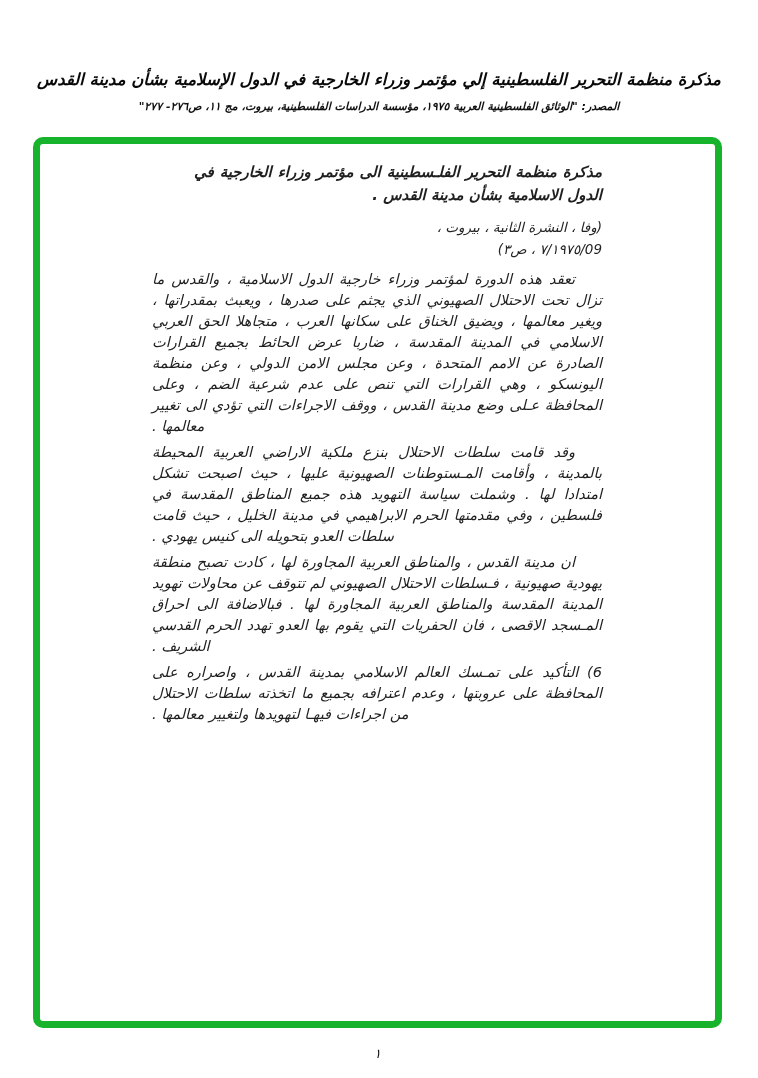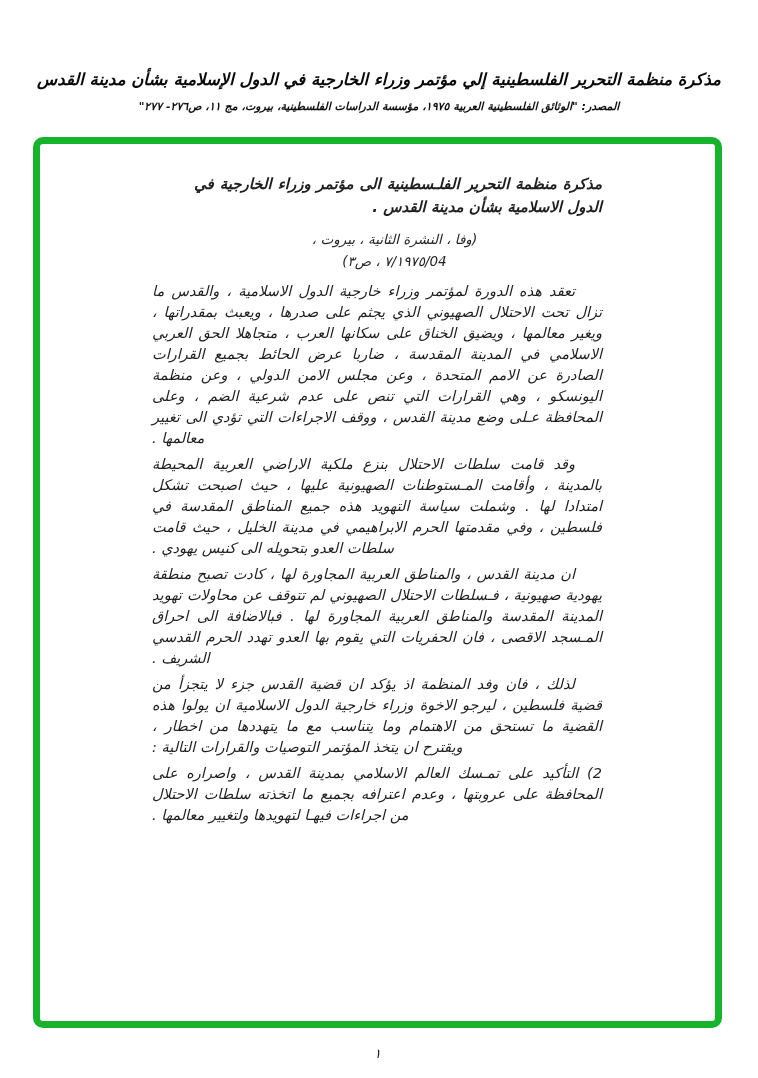--- a/index.html
+++ b/index.html
@@ -47,34 +47,33 @@
 
   
   .doc {
     position: absolute;
     left: 152px; top: 161px;
     width: 450px;
     direction: rtl;
     font-size: 14.5px;
     line-height: 21px;
     color: #1f1f1f;
-    margin-top: 12px;
   }
   .doc-heading {
     width: 408px;            
     font-weight: bold;
     font-size: 15px;
     line-height: 23px;
     text-align: justify;
     text-align-last: right;
     margin: 0 0 9px 0;
   }
   .doc-citation {
     margin: 0 0 9px 35px;    
-    text-align: center;
+    text-align: right;
     font-size: 13.5px;
     line-height: 22px;
     color: #242424;
   }
   .doc p {
     margin: 0 0 5px 0;
     text-align: justify;
     text-align-last: left;   
     text-indent: 27px;       
   }
@@ -100,26 +99,25 @@
   <div class="header-source">المصدر: "الوثائق الفلسطينية العربية ١٩٧٥، مؤسسة الدراسات الفلسطينية، بيروت، مج ١١، ص٢٧٦- ٢٧٧"</div>
 
   <div class="frame" style="border-color: rgb(24, 179, 44);"></div>
 
   <div class="doc">
 
     <div class="doc-heading">مذكرة منظمة التحرير الفلـسطينية الى مؤتمر وزراء الخارجية في الدول الاسلامية بشأن مدينة القدس .</div>
 
     <div class="doc-citation">
       <div>(وفا ، النشرة الثانية ، بيروت ،</div>
-      <div>04/٧/١٩٧٥ ، ص٣)</div>
+      <div>09/٧/١٩٧٥ ، ص٣)</div>
     </div>
 
     <p>تعقد هذه الدورة لمؤتمر وزراء خارجية الدول الاسلامية ، والقدس ما تزال تحت الاحتلال الصهيوني الذي يجثم على صدرها ، ويعبث بمقدراتها ، ويغير معالمها ، ويضيق الخناق على سكانها العرب ، متجاهلا الحق العربي الاسلامي في المدينة المقدسة ، ضاربا عرض الحائط بجميع القرارات الصادرة عن الامم المتحدة ، وعن مجلس الامن الدولي ، وعن منظمة اليونسكو ، وهي القرارات التي تنص على عدم شرعية الضم ، وعلى المحافظة عـلى وضع مدينة القدس ، ووقف الاجراءات التي تؤدي الى تغيير معالمها .</p>
     <p>وقد قامت سلطات الاحتلال بنزع ملكية الاراضي العربية المحيطة بالمدينة ، وأقامت المـستوطنات الصهيونية عليها ، حيث اصبحت تشكل امتدادا لها . وشملت سياسة التهويد هذه جميع المناطق المقدسة في فلسطين ، وفي مقدمتها الحرم الابراهيمي في مدينة الخليل ، حيث قامت سلطات العدو بتحويله الى كنيس يهودي .</p>
     <p>ان مدينة القدس ، والمناطق العربية المجاورة لها ، كادت تصبح منطقة يهودية صهيونية ، فـسلطات الاحتلال الصهيوني لم تتوقف عن محاولات تهويد المدينة المقدسة والمناطق العربية المجاورة لها . فبالاضافة الى احراق المـسجد الاقصى ، فان الحفريات التي يقوم بها العدو تهدد الحرم القدسي الشريف .</p>
-    <p>لذلك ، فان وفد المنظمة اذ يؤكد ان قضية القدس جزء لا يتجزأ من قضية فلسطين ، ليرجو الاخوة وزراء خارجية الدول الاسلامية ان يولوا هذه القضية ما تستحق من الاهتمام وما يتناسب مع ما يتهددها من اخطار ، ويقترح ان يتخذ المؤتمر التوصيات والقرارات التالية :</p>
-    <p class="item">2) التأكيد على تمـسك العالم الاسلامي بمدينة القدس ، واصراره على المحافظة على عروبتها ، وعدم اعترافه بجميع ما اتخذته سلطات الاحتلال من اجراءات فيهـا لتهويدها ولتغيير معالمها .</p>
+    <p class="item">6) التأكيد على تمـسك العالم الاسلامي بمدينة القدس ، واصراره على المحافظة على عروبتها ، وعدم اعترافه بجميع ما اتخذته سلطات الاحتلال من اجراءات فيهـا لتهويدها ولتغيير معالمها .</p>
 
   </div>
 
   <div class="page-number">١</div>
 
 </div>
 
 </body></html>

